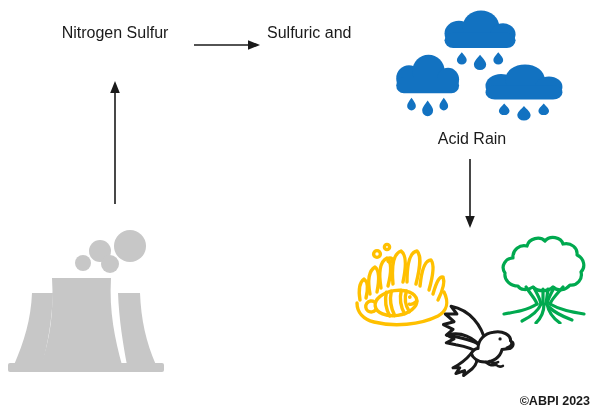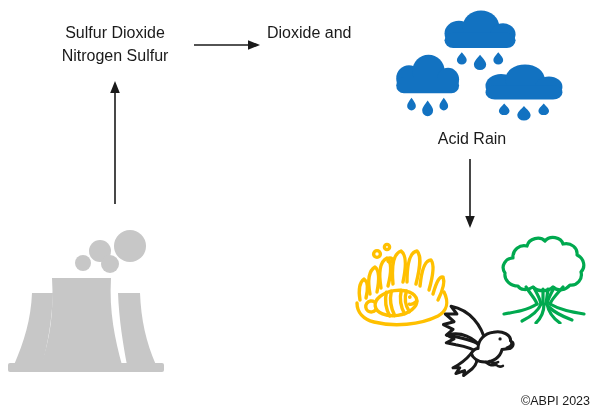--- a/index.html
+++ b/index.html
@@ -4,42 +4,41 @@
 <style>
   html,body{margin:0;padding:0;background:#fff;}
   #canvas{
     position:relative;width:602px;height:420px;background:#ffffff;overflow:hidden;
     font-family:"Liberation Sans", sans-serif;color:#1a1a1a;
   }
   .abs{position:absolute;}
   .label{font-size:16px;line-height:23px;}
   .label.center{text-align:center;}
   .label.left{text-align:left;}
-  #copyright{font-size:12.5px;text-align:right;}
+  #copyright{font-size:12.5px;text-align:right;font-weight:bold;}
   svg{display:block;}
 </style>
 </head>
 <body>
 
 <div id="canvas">
 
   <div class="abs label center" style="left:35px;top:21px;width:160px;">
-    <div>Sulfur Dioxide</div>
     <div>Nitrogen Sulfur</div>
   </div>
 
   <svg class="abs" style="left:192px;top:37px;" width="70" height="16" viewBox="0 0 70 16">
     <g style="stroke: rgb(26, 26, 26);">
       <line x1="2" y1="8" x2="57" y2="8" stroke-width="1.6"></line>
       <polygon points="56,3.2 68,8 56,12.8" stroke="none" style="fill: rgb(26, 26, 26);"></polygon>
     </g>
   </svg>
 
   <div class="abs label left" style="left:267px;top:21px;width:130px;">
-    <div>Dioxide and</div>
+    <div>Sulfuric and</div>
   </div>
 
   <svg class="abs" style="left:385px;top:4px;" width="200" height="136" viewBox="0 0 200 136">
     <defs>
       <g id="rain-cloud-shape">
         <circle cx="27" cy="30" r="15"></circle>
         <circle cx="50" cy="22" r="19"></circle>
         <circle cx="73" cy="31" r="13"></circle>
         <rect x="12" y="29" width="74" height="18" rx="9"></rect>
         <path transform="translate(30,52) scale(0.8)" d="M0 0 C3.4 4.8 6.4 8 6.4 11.6 A6.4 6.4 0 1 1 -6.4 11.6 C-6.4 8 -3.4 4.8 0 0 Z"></path>

